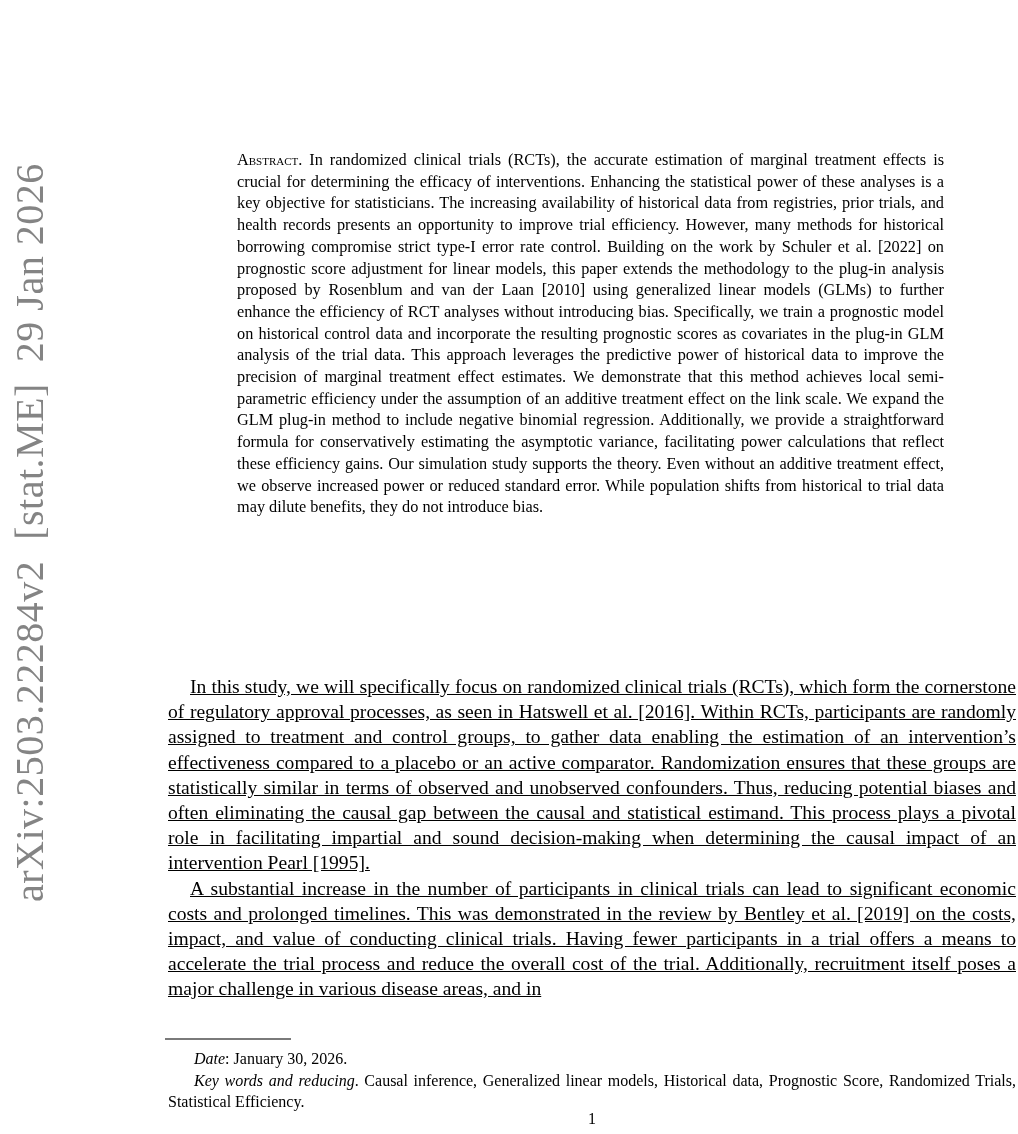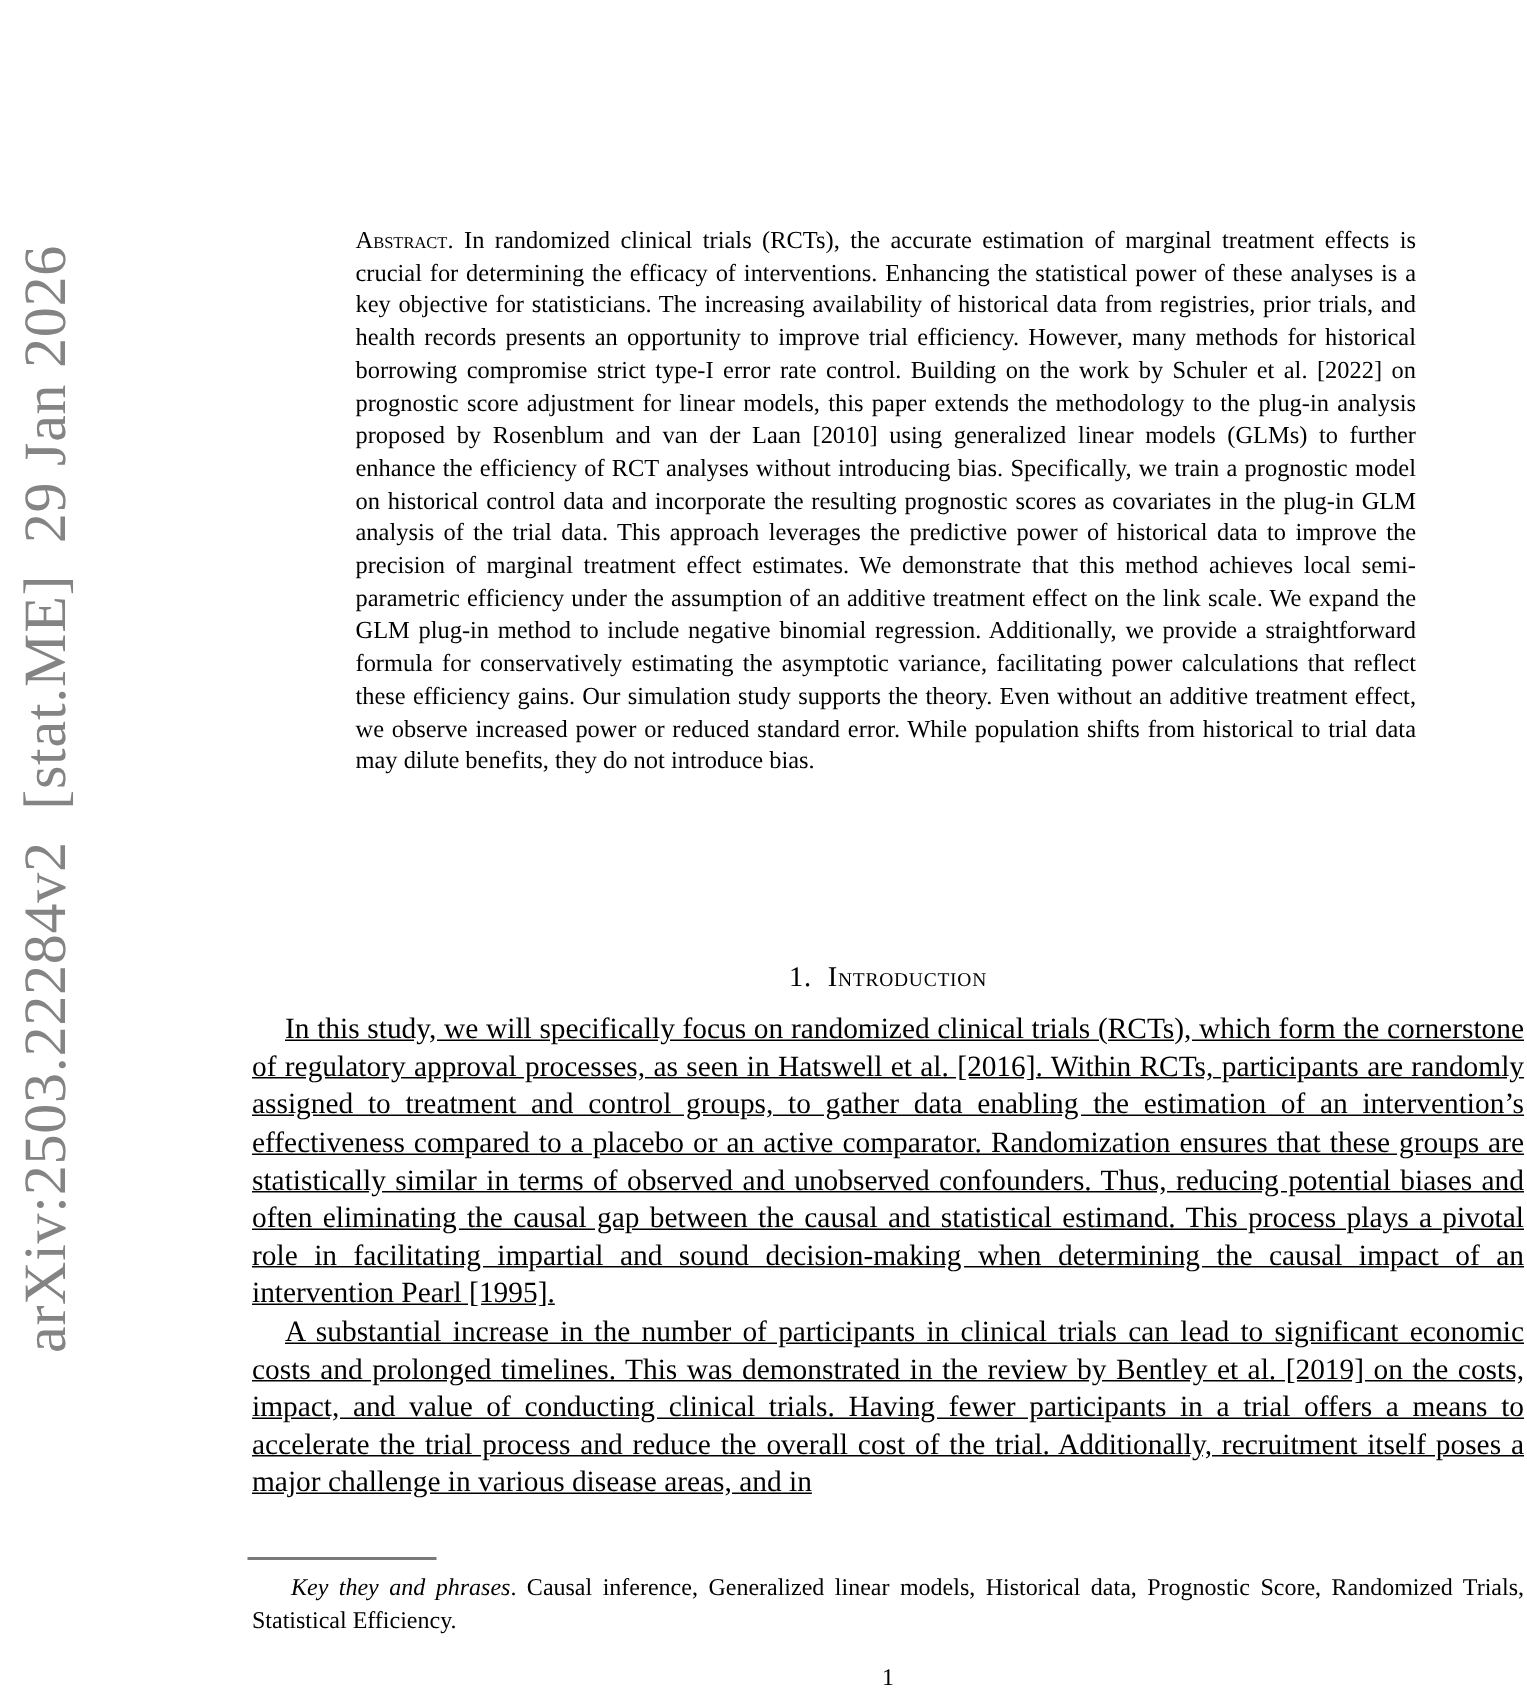--- a/index.html
+++ b/index.html
@@ -99,29 +99,31 @@
 <div class="watermark">arXiv:2503.22284v2  [stat.ME]  29 Jan 2026</div>
 
 <div class="content">
 
 
 
   <p class="abstract">
     <span class="abstract-label">Abstract.</span><span>In randomized clinical trials (RCTs), the accurate estimation of marginal treatment effects is crucial for determining the efficacy of interventions. Enhancing the statistical power of these analyses is a key objective for statisticians. The increasing availability of historical data from registries, prior trials, and health records presents an opportunity to improve trial efficiency. However, many methods for historical borrowing compromise strict type-I error rate control. Building on the work by Schuler et al. [2022] on prognostic score adjustment for linear models, this paper extends the methodology to the plug-in analysis proposed by Rosenblum and van der Laan [2010] using generalized linear models (GLMs) to further enhance the efficiency of RCT analyses without introducing bias. Specifically, we train a prognostic model on historical control data and incorporate the resulting prognostic scores as covariates in the plug-in GLM analysis of the trial data. This approach leverages the predictive power of historical data to improve the precision of marginal treatment effect estimates. We demonstrate that this method achieves local semi-parametric efficiency under the assumption of an additive treatment effect on the link scale. We expand the GLM plug-in method to include negative binomial regression. Additionally, we provide a straightforward formula for conservatively estimating the asymptotic variance, facilitating power calculations that reflect these efficiency gains. Our simulation study supports the theory. Even without an additive treatment effect, we observe increased power or reduced standard error. While population shifts from historical to trial data may dilute benefits, they do not introduce bias.</span>
   </p>
 
-  <div class="section-heading">1.  Introduction</div>
 
   <div class="body-copy">
     <p>In this study, we will specifically focus on randomized clinical trials (RCTs), which form the cornerstone of regulatory approval processes, as seen in Hatswell et al. [2016]. Within RCTs, participants are randomly assigned to treatment and control groups, to gather data enabling the estimation of an intervention’s effectiveness compared to a placebo or an active comparator. Randomization ensures that these groups are statistically similar in terms of observed and unobserved confounders. Thus, reducing potential biases and often eliminating the causal gap between the causal and statistical estimand. This process plays a pivotal role in facilitating impartial and sound decision-making when determining the causal impact of an intervention Pearl [1995].</p>
     <p>A substantial increase in the number of participants in clinical trials can lead to significant economic costs and prolonged timelines. This was demonstrated in the review by Bentley et al. [2019] on the costs, impact, and value of conducting clinical trials. Having fewer participants in a trial offers a means to accelerate the trial process and reduce the overall cost of the trial. Additionally, recruitment itself poses a major challenge in various disease areas, and in</p>
   </div>
 
   <div class="footnote">
     <div class="footnote-rule"></div>
     <p>
-      <span class="fn-italic">Key they and phrases</span><span>. Causal inference, Generalized linear models, Historical data, Prognostic Score, Randomized Trials, Statistical Efficiency.</span>
+      <span class="fn-italic">Date</span><span>: January 30, 2026.</span>
+    </p>
+    <p>
+      <span class="fn-italic">Key words and reducing</span><span>. Causal inference, Generalized linear models, Historical data, Prognostic Score, Randomized Trials, Statistical Efficiency.</span>
     </p>
   </div>
 
   <div class="page-number">1</div>
 
 </div>
 
 </body></html>

